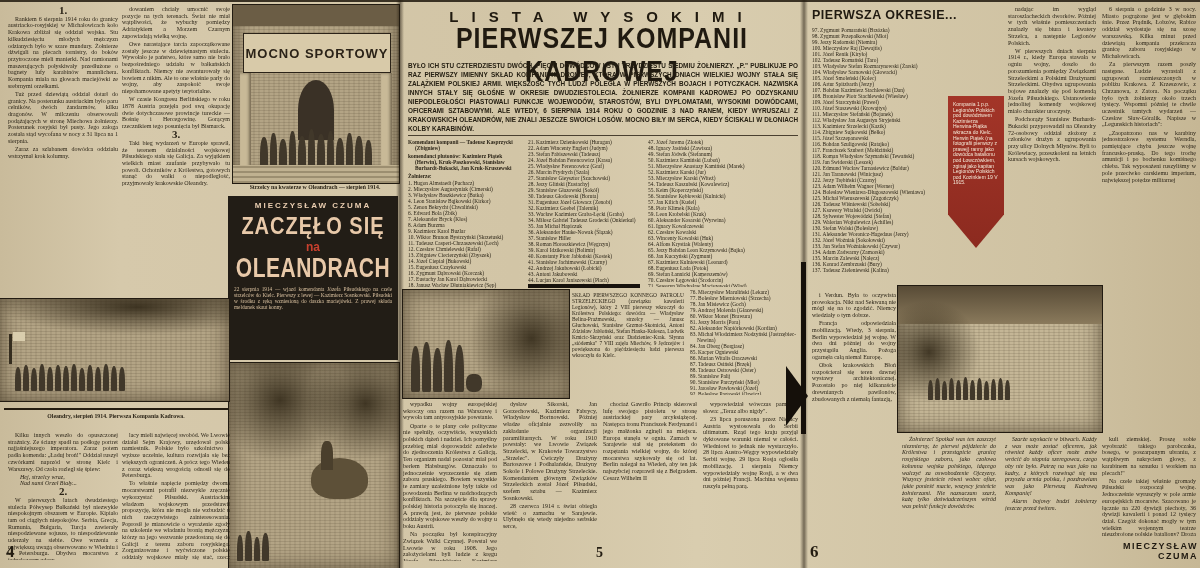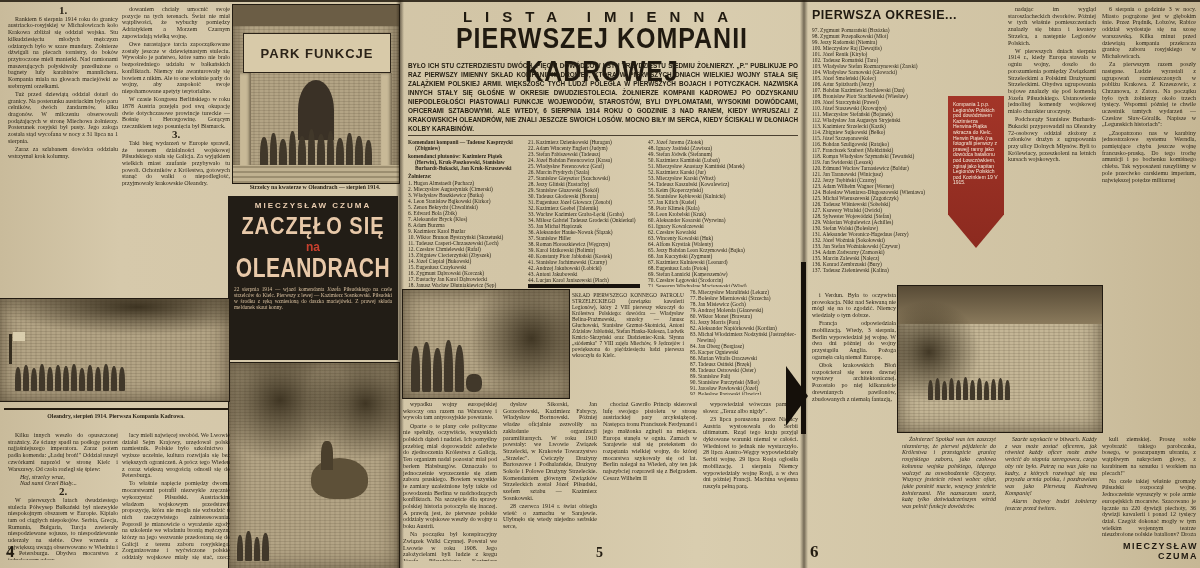--- a/index.html
+++ b/index.html
@@ -92,21 +92,21 @@
     <div class="secnum">3.</div>
     <div>
         <div class="para">Taki bieg wydarzeń w Europie sprawił, że terenem działalności wojskowej Piłsudskiego stała się Galicja. Za wyjątkiem wielkich miast zaufanie przybywało tu powoli. Ochotników z Królestwa, gotowych stanąć do walki o niepodległość, przyjmowały krakowskie Oleandry.</div>
       </div>
   </div>
 
   <div class="photo" style="left:232px;top:4px;width:166px;height:178px">
     <div class="ph-tex"></div>
     <div style="position:absolute;left:0;top:0;width:100%;height:12%;background:#6b5d45"></div>
     <div class="sign">
-      <span>PARK FUNKCJE</span>
+      <span>MOCNO SPORTOWY</span>
     </div>
     <div class="col-l"></div>
     <div class="col-r"></div>
     <div class="arch"></div>
     <div class="figrow" style="left:6%;bottom:9%;width:88%;justify-content:center">
       <div class="fig" style="width:8px;height:30px"></div>
       <div class="fig" style="width:7px;height:34px"></div>
       <div class="fig" style="width:8px;height:28px"></div>
       <div class="fig" style="width:7px;height:36px"></div>
       <div class="fig" style="width:8px;height:31px"></div>
@@ -184,21 +184,21 @@
   <div class="txt" style="left:122px;top:432px;width:108px;height:128px">
     <div>
         <div class="para">lacy mieli najwięcej swobód. We Lwowie działał Sejm Krajowy, urzędował polski namiestnik. Polskie było szkolnictwo i wyższe uczelnie, kultura rozwijała się bez większych ograniczeń. A prócz tego Wiedeń z coraz większą wrogością odnosił się do Petersburga.</div>
         <div class="para">To właśnie napięcie pomiędzy dwoma mocarstwami potrafił niezwykle zręcznie wykorzystać Piłsudski. Austriackim władzom wojskowym przedstawił propozycję, która nie mogła nie wzbudzić u nich rzeczywistego zainteresowania. Poprosił je mianowicie o wyrażenie zgody na szkolenie we władaniu bronią mężczyzn, którzy na jego wezwanie przedostaną się do Galicji z terenu zaboru rosyjskiego. Zorganizowane i wyćwiczone polskie oddziały wojskowe miały się stać, rzecz jasna, siłami sojuszniczymi Austrii. Ich rola została jednoznacznie określona. W</div>
       </div>
   </div>
   <div class="pagenum" style="left:6px;top:542px">4</div>
 
   <div class="gutter" style="left:396px"></div>
 
-  <div class="h5a">LISTA IMIENNA</div>
+  <div class="h5a">LISTA WYSOKIMI</div>
   <div class="h5b">PIERWSZEJ KOMPANII KADROWEJ</div>
   <div class="intro">BYŁO ICH STU CZTERDZIESTU DWÓCH, PIĘCIU DOWÓDCÓW I STU TRZYDZIESTU SIEDMIU ŻOŁNIERZY. „P." PUBLIKUJE PO RAZ PIERWSZY IMIENNY SKŁAD KOMPANII KADROWEJ, KTÓRA W PIERWSZYCH DNIACH WIELKIEJ WOJNY STAŁA SIĘ ZALĄŻKIEM POLSKIEJ ARMII. WIĘKSZOŚĆ TYCH LUDZI POLEGŁA W PIERWSZYCH BOJACH I POTYCZKACH. NAZWISKA INNYCH STAŁY SIĘ GŁOŚNE W OKRESIE DWUDZIESTOLECIA. ŻOŁNIERZE KOMPANII KADROWEJ PO ODZYSKANIU NIEPODLEGŁOŚCI PIASTOWALI FUNKCJE WOJEWODÓW, STAROSTÓW, BYLI DYPLOMATAMI, WYSOKIMI DOWÓDCAMI, OFICERAMI SZTABOWYMI. ALE WTEDY, 6 SIERPNIA 1914 ROKU O GODZINIE 3 NAD RANEM, KIEDY WYRUSZALI Z KRAKOWSKICH OLEANDRÓW, NIE ZNALI JESZCZE SWOICH LOSÓW. MOCNO BIŁY IM SERCA, KIEDY ŚCISKALI W DŁONIACH KOLBY KARABINÓW.</div>
   <div class="rule" style="left:408px;top:135px;width:390px"></div>
 
   <div class="list" style="left:408px;top:139px;width:116px;height:150px">
     <div>
         <div class="cmdline">Komendant kompanii — Tadeusz Kasprzycki (Zbigniew)</div>
         <div class="cmdline">komendanci plutonów: Kazimierz Piątek (Herwin), Kruk-Paszkowski, Stanisław Burhardt-Bukacki, Jan Kruk-Kruszewski</div>
       </div>
     <div class="label">Żołnierze:</div>

